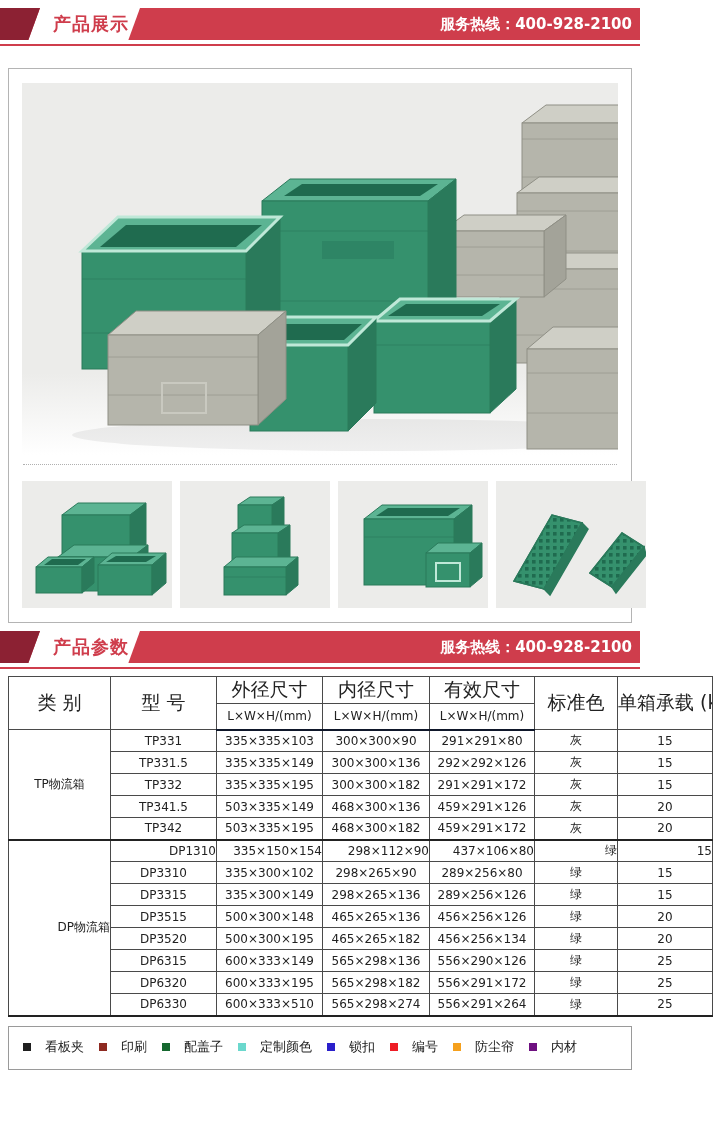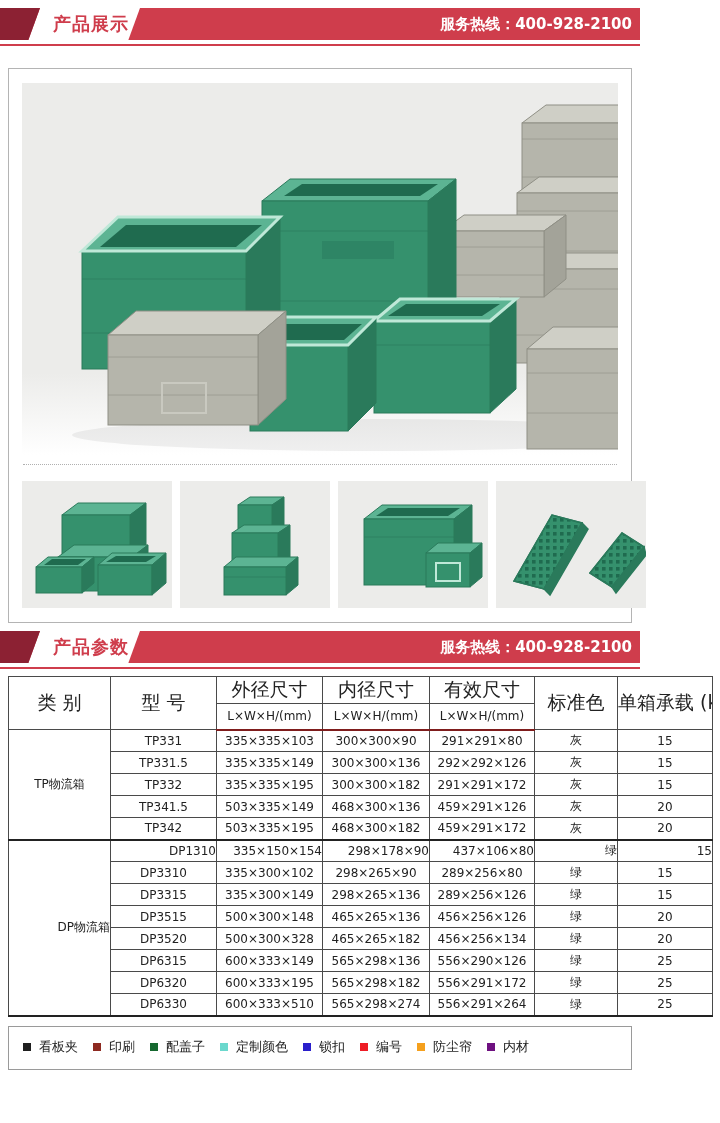--- a/index.html
+++ b/index.html
@@ -26,29 +26,29 @@
   .dotted-divider{border-top:1px dotted #b0b0b0; margin:9px 1px 16px;}
   .thumbs{display:flex; gap:8px; height:127px;}
   .thumb{flex:1; background:var(--photo-bg); display:flex; align-items:center; justify-content:center; cursor:pointer;}
 
   
   table.params{border-collapse:collapse; table-layout:fixed; width:704px; margin:7px 8px 0;}
   .params th,.params td{border:1px solid var(--table-border); text-align:center; vertical-align:middle; color:#222; padding:0; overflow:hidden; white-space:nowrap;}
   .params thead th{height:26px; font-weight:normal; font-size:19px;}
   .params thead .sub th,.params thead tr.sub{font-size:12px;}
   .params tbody td{height:22px; font-size:12px;}
-  .params thead tr:last-child th{border-bottom:2px solid #7f1d1d;}
+  .params thead tr:last-child th{border-bottom:2px solid #0f172a;}
   .params tr.group-start td{border-top:2px solid #222;text-align:right;}
   table.params{border:1px solid var(--table-border); border-bottom:2px solid #222;}
 
   
   .services{margin:9px 8px 0; border:1px solid #9a9a9a; padding:11px 14px 13px;}
   .services .svc-title{font-size:13px; font-weight:bold; color:#111; margin-bottom:9px;}
   .svc-items{display:flex; align-items:center; gap:15px; font-size:13px; color:#222;}
-  .svc-item{display:flex; align-items:center; gap:8px; white-space:nowrap;}
+  .svc-item{display:flex; align-items:center; gap:14px; white-space:nowrap;}
   .bullet{display:inline-block; width:8px; height:8px; background:#333;}
 </style>
 </head>
 <body>
 
 <div class="page">
 
   <div class="topbar">
     <div class="white-band"></div>
     <div class="slash"></div>
@@ -285,21 +285,21 @@
           <td>503×335×195</td>
           <td>468×300×182</td>
           <td>459×291×172</td>
           <td>灰</td>
           <td>20</td>
       </tr>
       <tr class="group-start">
         <td rowspan="8">DP物流箱</td>
         <td>DP1310</td>
           <td>335×150×154</td>
-          <td>298×178×90</td>
+          <td>298×112×90</td>
           <td>437×106×80</td>
           <td>绿</td>
           <td>15</td>
       </tr>
       <tr>
         <td>DP3310</td>
           <td>335×300×102</td>
           <td>298×265×90</td>
           <td>289×256×80</td>
           <td>绿</td>
@@ -316,21 +316,21 @@
       <tr>
         <td>DP3515</td>
           <td>500×300×148</td>
           <td>465×265×136</td>
           <td>456×256×126</td>
           <td>绿</td>
           <td>20</td>
       </tr>
       <tr>
         <td>DP3520</td>
-          <td>500×300×328</td>
+          <td>500×300×195</td>
           <td>465×265×182</td>
           <td>456×256×134</td>
           <td>绿</td>
           <td>20</td>
       </tr>
       <tr>
         <td>DP6315</td>
           <td>600×333×149</td>
           <td>565×298×136</td>
           <td>556×290×126</td>

